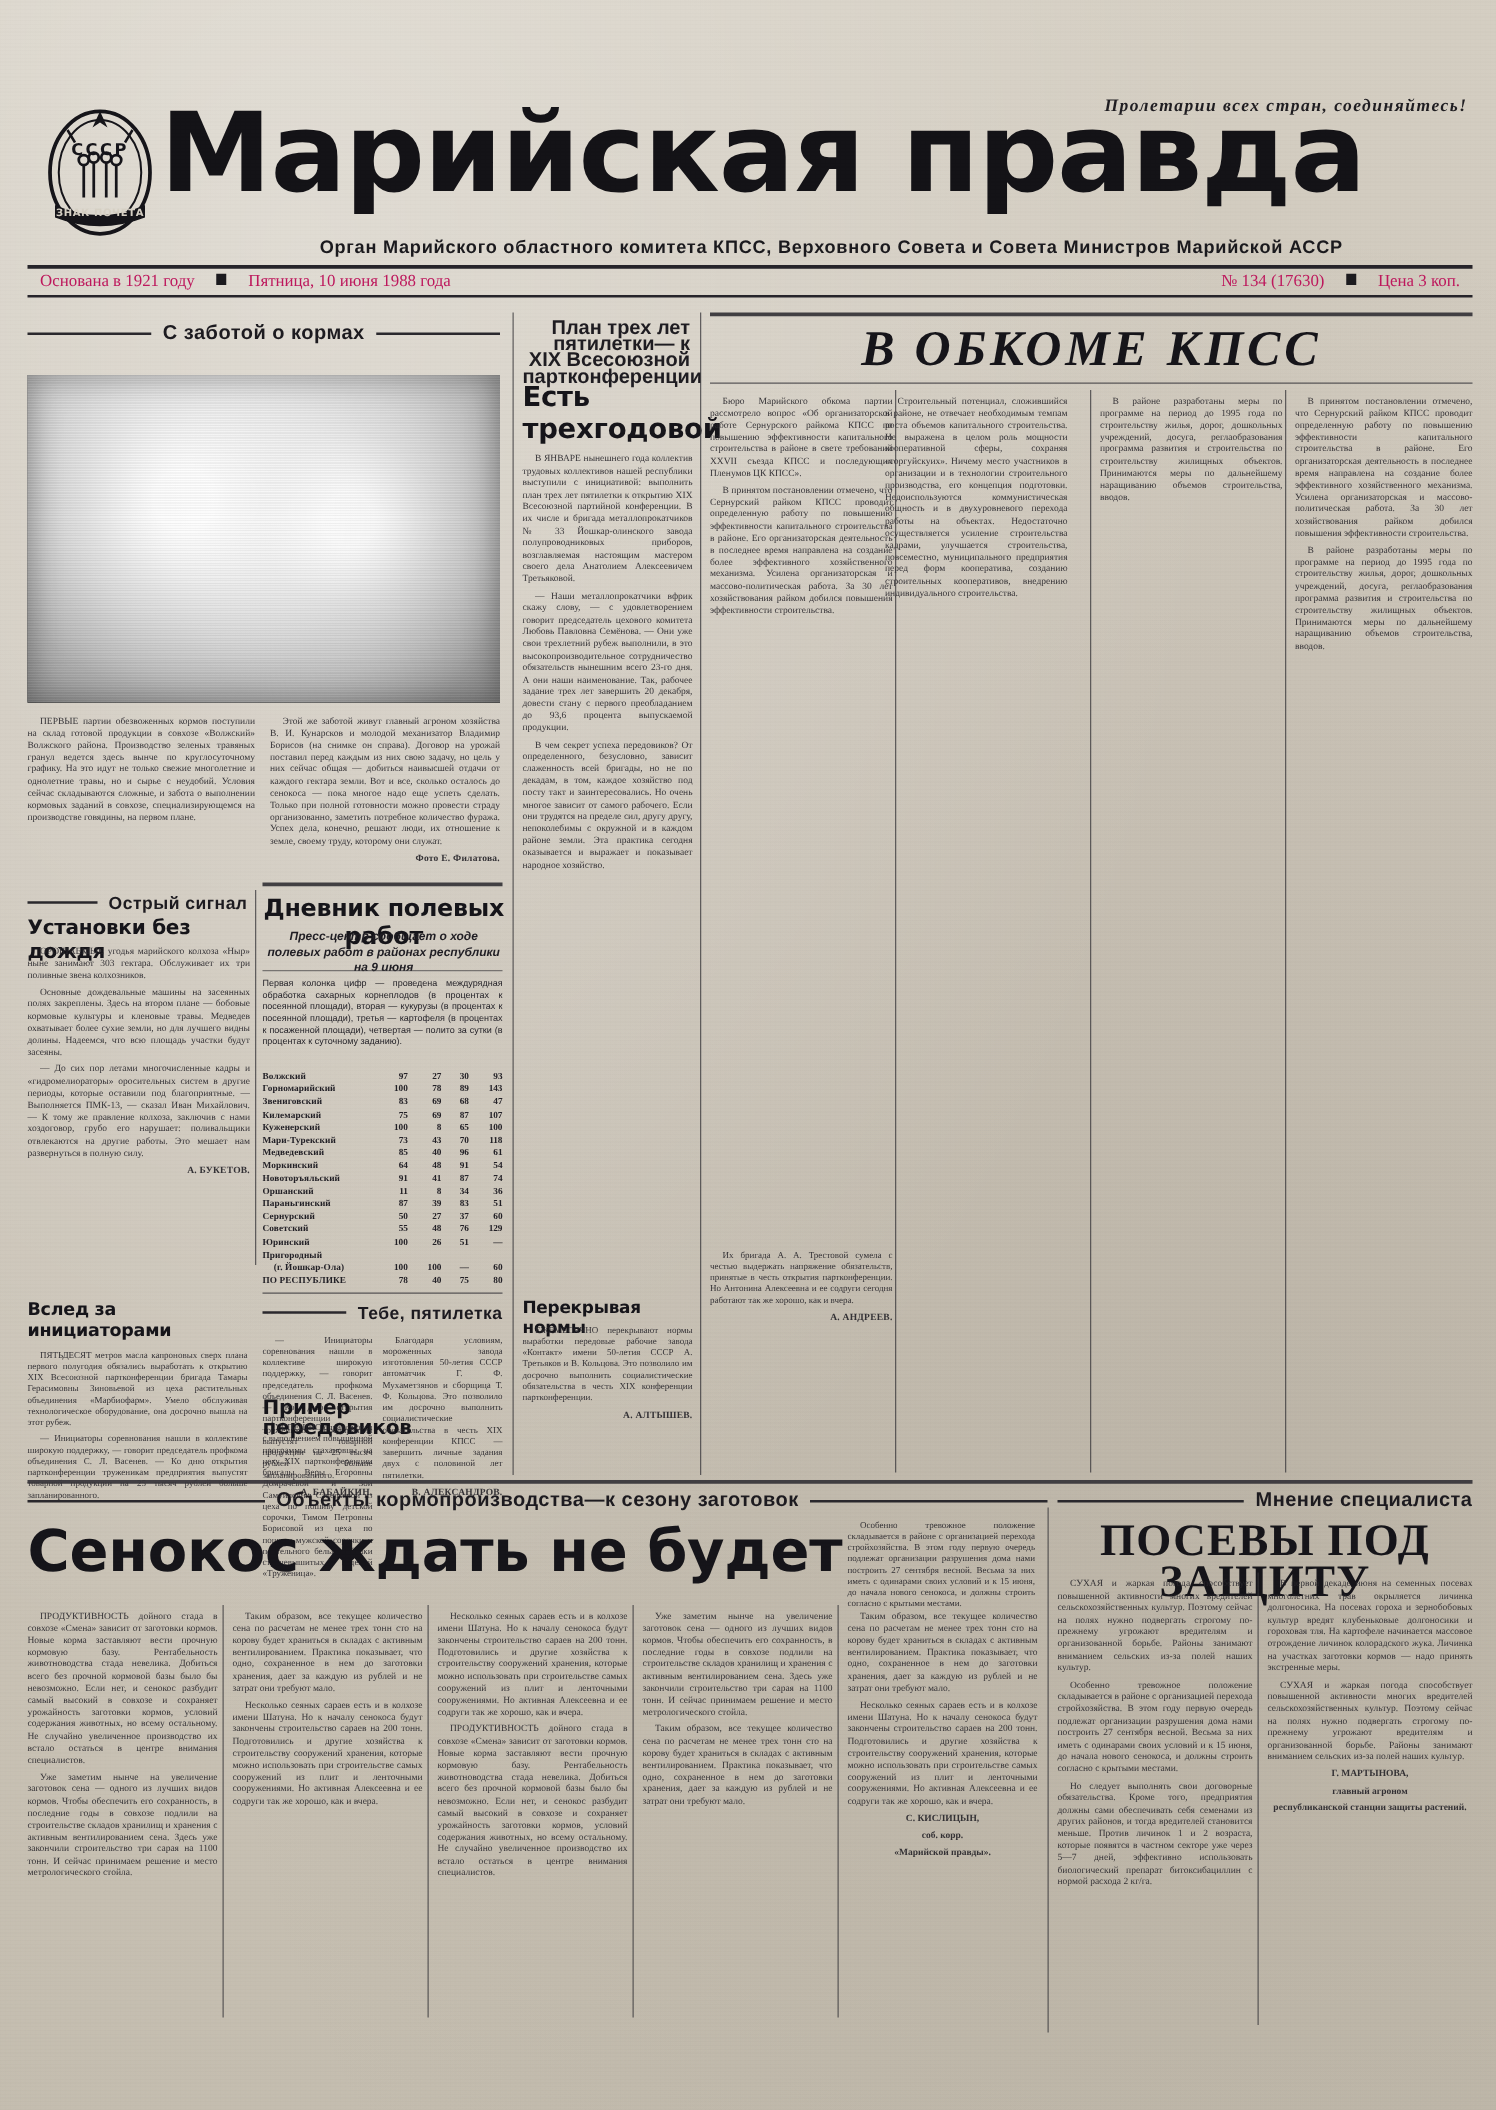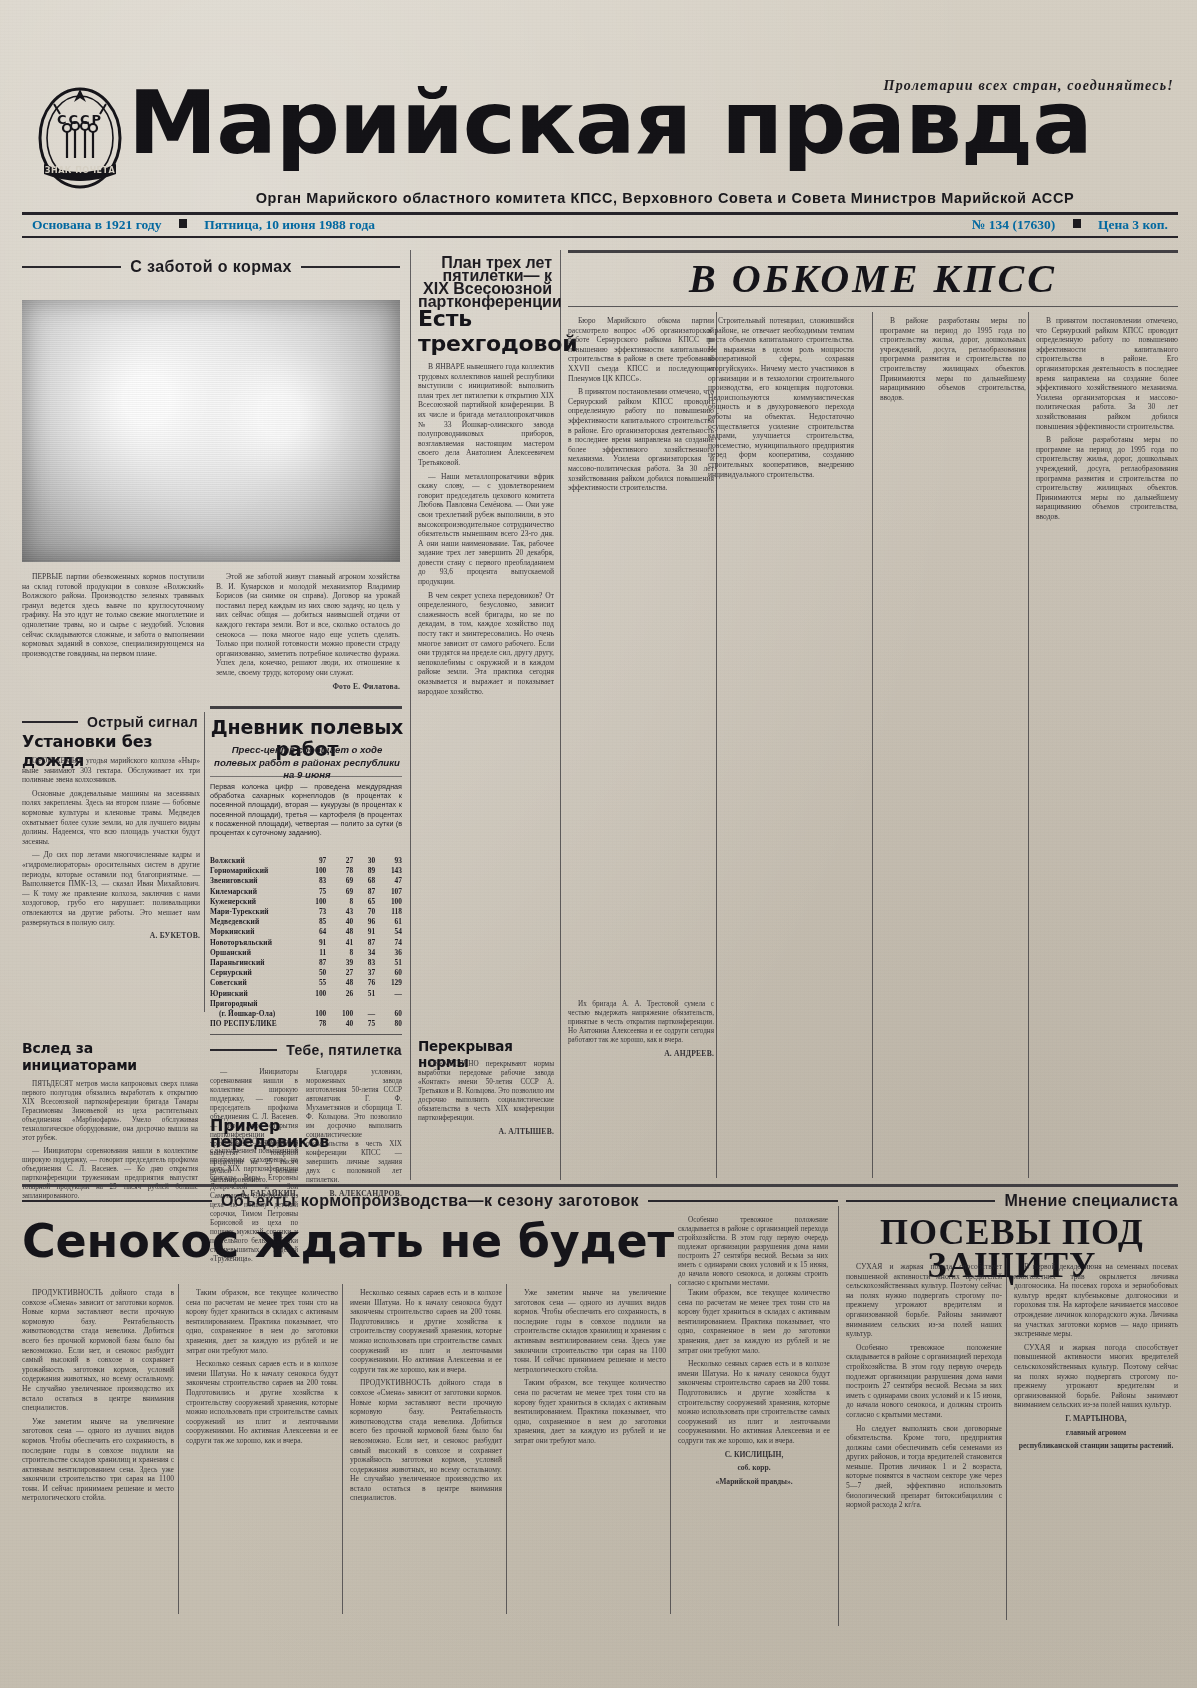--- a/index.html
+++ b/index.html
@@ -55,21 +55,21 @@
     position:absolute;left:130px;top:118px;width:1030px;
     font-family:"Liberation Sans", sans-serif;
     font-size:14.5px;font-weight:600;letter-spacing:.6px;
     color:#1b1a1e;text-align:center;white-space:nowrap;
   }
   .rule{position:absolute;background:#26242a;}
   .rule-h1{left:22px;top:212px;width:1156px;height:2.5px;}
   .rule-h2{left:22px;top:236px;width:1156px;height:1.6px;}
 
   .dateline{position:absolute;left:24px;top:214px;width:1152px;height:22px;
-    font-family:"Liberation Serif", serif;font-size:13.5px;font-weight:700;color:#0369a1;}
+    font-family:"Liberation Serif", serif;font-size:13.5px;font-weight:400;color:#be185d;}
   .dl-left{position:absolute;left:8px;top:3px;white-space:nowrap;}
   .dl-sq{display:inline-block;width:8px;height:9px;background:#1c1b1f;margin:0 14px;vertical-align:1px;}
   .dl-right{position:absolute;right:8px;top:3px;white-space:nowrap;}
 
   
   .col{position:absolute;}
   .body-txt{
     font-family:"Liberation Serif", serif;
     font-size:7.6px;line-height:9.6px;
     text-align:justify;

